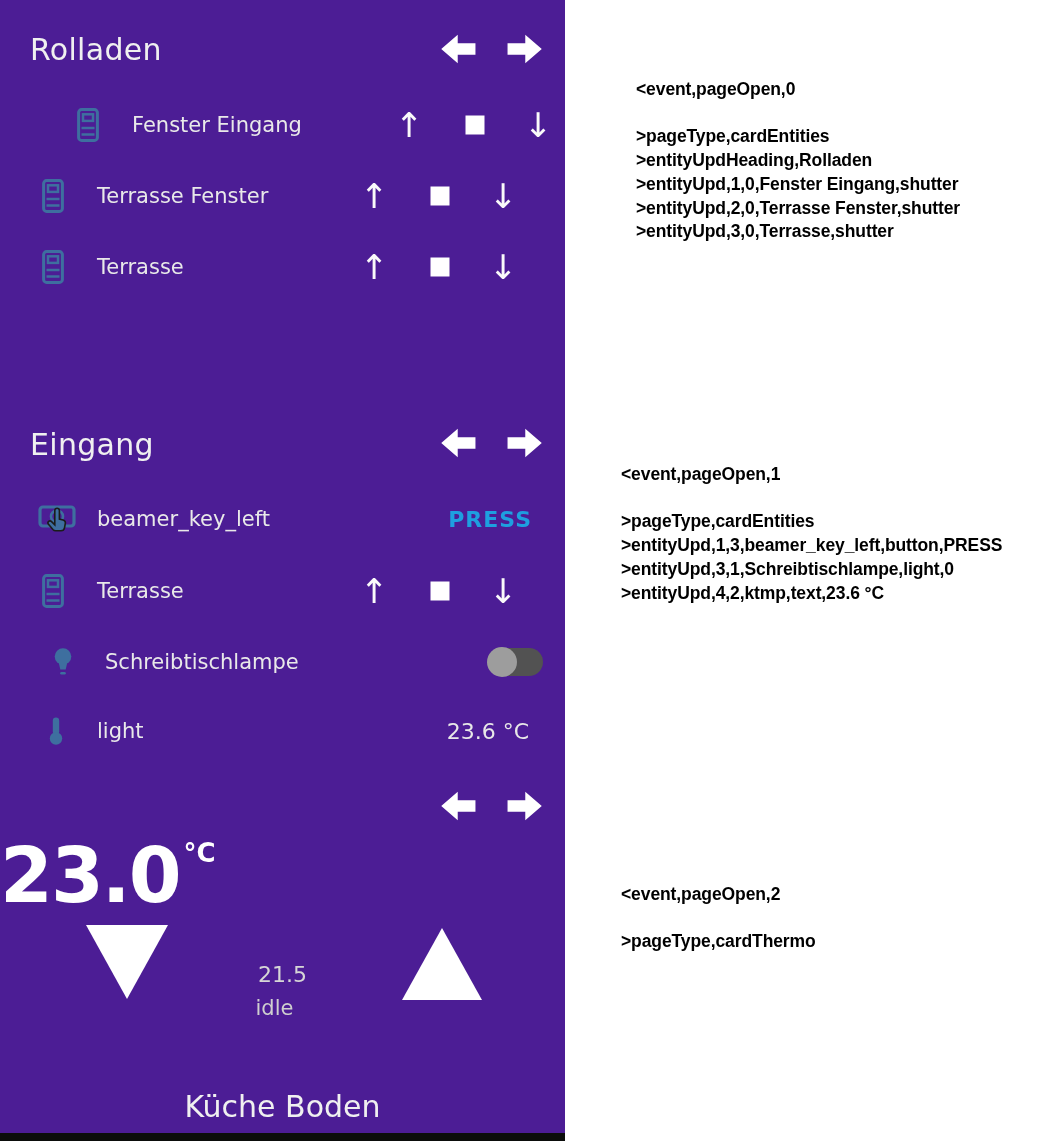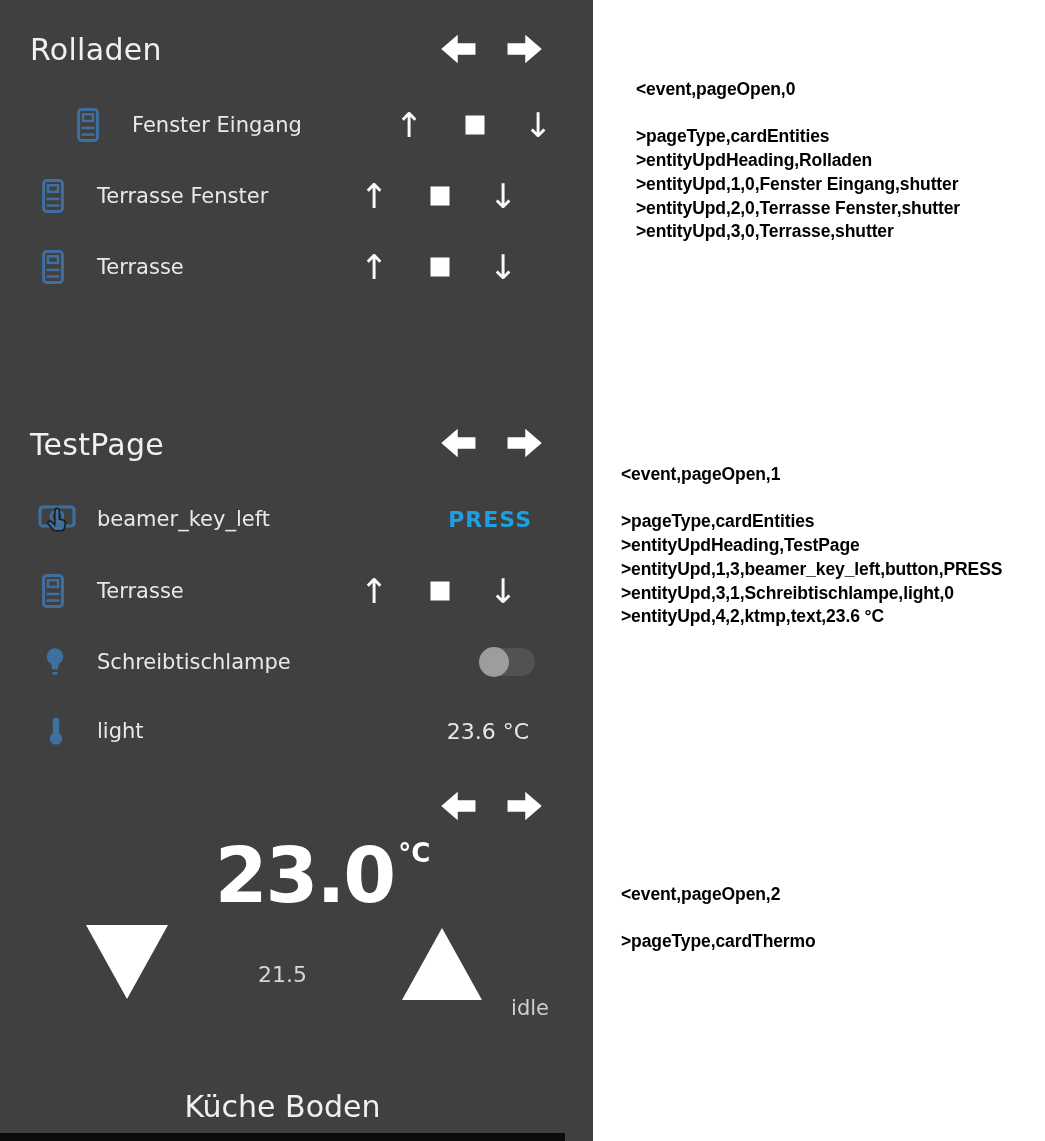--- a/index.html
+++ b/index.html
@@ -1,21 +1,21 @@
 <!DOCTYPE html>
 <html><head>
 <meta charset="utf-8">
 <style>
   html,body{margin:0;padding:0;background:#ffffff;}
   body{width:1045px;height:1141px;position:relative;overflow:hidden;
        font-family:"DejaVu Sans",sans-serif;}
   .stage{position:absolute;left:0;top:0;width:1045px;height:1141px;background:#ffffff;}
 
   
-  .panel{position:absolute;left:0;top:0;width:565px;height:1141px;background:#404040;overflow:hidden;padding-left:28px;}
+  .panel{position:absolute;left:0;top:0;width:565px;height:1141px;background:#4c1d95;overflow:hidden;}
   .card{position:absolute;left:0;width:565px;}
   .card-title{position:absolute;left:30px;margin:0;color:#f0f0f0;font-size:30px;
               font-weight:400;line-height:1.1;letter-spacing:.3px;}
   .nav-arrow{position:absolute;width:37px;height:32px;color:#ffffff;cursor:pointer;}
   .nav-left{left:440px;} .nav-right{left:506px;}
 
   .row{position:absolute;left:0;width:565px;height:70px;}
   .entity-icon{position:absolute;left:42px;top:50%;transform:translateY(-50%);color:#3e6f9f;}
   .entity-icon svg{display:block;}
   .entity-label{position:absolute;left:97px;top:50%;transform:translateY(-50%);
@@ -27,27 +27,27 @@
   .entity-value{position:absolute;right:36px;top:50%;transform:translateY(-50%);
                 color:#e8e8e8;font-size:22px;white-space:nowrap;}
   .press{right:33px;color:#1e9fe0;font-weight:600;letter-spacing:1px;cursor:pointer;}
 
   .toggle{position:absolute;right:30px;top:50%;transform:translateY(-50%);
           width:55px;height:28px;border-radius:15px;background:#525252;cursor:pointer;}
   .toggle-knob{position:absolute;left:-1px;top:-1px;width:30px;height:30px;
                border-radius:50%;background:#9d9d9d;}
 
   
-  .thermo-temp{position:absolute;top:838px;left:0;width:641px;text-align:center;
+  .thermo-temp{position:absolute;top:838px;left:0;width:641px;
                color:#ffffff;line-height:1;white-space:nowrap;}
   .temp-num{font-size:76px;font-weight:bold;letter-spacing:-2px;}
   .temp-unit{font-size:26px;font-weight:bold;vertical-align:top;position:relative;top:2px;left:4px;}
   .thermo-target{position:absolute;top:962px;left:0;width:565px;text-align:center;
                  color:#d6d6d6;font-size:22px;}
-  .thermo-state{position:absolute;top:996px;left:0;width:549px;text-align:right;
+  .thermo-state{position:absolute;top:996px;left:0;width:549px;text-align:center;
                 color:#cfcfcf;font-size:21px;}
   .tri{position:absolute;color:#ffffff;cursor:pointer;}
   .tri svg{display:block;}
   .tri-down{left:86px;top:925px;}
   .tri-up{left:402px;top:928px;}
   .thermo-name{position:absolute;top:1089px;left:0;width:565px;text-align:center;
                color:#f0f0f0;font-size:30px;}
   .bottom-strip{position:absolute;left:0;top:1133px;width:565px;height:8px;background:#0b0d0b;}
 
   
@@ -150,21 +150,21 @@
         <span class="entity-label">Terrasse</span>
         <span class="ctl ctl-up">↑</span>
         <span class="ctl ctl-stop">
             <span class="stop-square"></span>
           </span>
         <span class="ctl ctl-down">↓</span>
       </div>
     </section>
 
     <section class="card" style="top:395px;height:370px;">
-      <h1 class="card-title" style="top:33px;">TestPage</h1>
+      <h1 class="card-title" style="top:33px;">Eingang</h1>
       <svg class="nav-arrow nav-left" style="top:32px;">
           <use href="#i-arrow-left"></use>
         </svg>
       <svg class="nav-arrow nav-right" style="top:32px;">
           <use href="#i-arrow-right"></use>
         </svg>
 
       <div class="row" style="top:89px;">
         <span class="entity-icon" style="left:38px;">
             <svg width="38" height="32">
@@ -182,21 +182,21 @@
             </svg>
           </span>
         <span class="entity-label">Terrasse</span>
         <span class="ctl ctl-up">↑</span>
         <span class="ctl ctl-stop">
             <span class="stop-square"></span>
           </span>
         <span class="ctl ctl-down">↓</span>
       </div>
 
-      <div class="row" style="top:232px;">
+      <div class="row" style="top:232px;margin-left:8px;">
         <span class="entity-icon" style="left:44px;">
             <svg width="22" height="30">
               <use href="#i-bulb"></use>
             </svg>
           </span>
         <span class="entity-label">Schreibtischlampe</span>
         <span class="toggle">
             <span class="toggle-knob"></span>
           </span>
       </div>
@@ -248,21 +248,20 @@
     <div class="pline">&gt;entityUpdHeading,Rolladen</div>
     <div class="pline">&gt;entityUpd,1,0,Fenster Eingang,shutter</div>
     <div class="pline">&gt;entityUpd,2,0,Terrasse Fenster,shutter</div>
     <div class="pline">&gt;entityUpd,3,0,Terrasse,shutter</div>
   </div>
 
   <div class="pblock pblock-1">
     <div class="pline">&lt;event,pageOpen,1</div>
     <div class="pgap"></div>
     <div class="pline">&gt;pageType,cardEntities</div>
-    <div class="pline">&gt;entityUpdHeading,TestPage</div>
     <div class="pline">&gt;entityUpd,1,3,beamer_key_left,button,PRESS</div>
     <div class="pline">&gt;entityUpd,3,1,Schreibtischlampe,light,0</div>
     <div class="pline">&gt;entityUpd,4,2,ktmp,text,23.6 °C</div>
   </div>
 
   <div class="pblock pblock-2">
     <div class="pline">&lt;event,pageOpen,2</div>
     <div class="pgap"></div>
     <div class="pline">&gt;pageType,cardThermo</div>
   </div>

